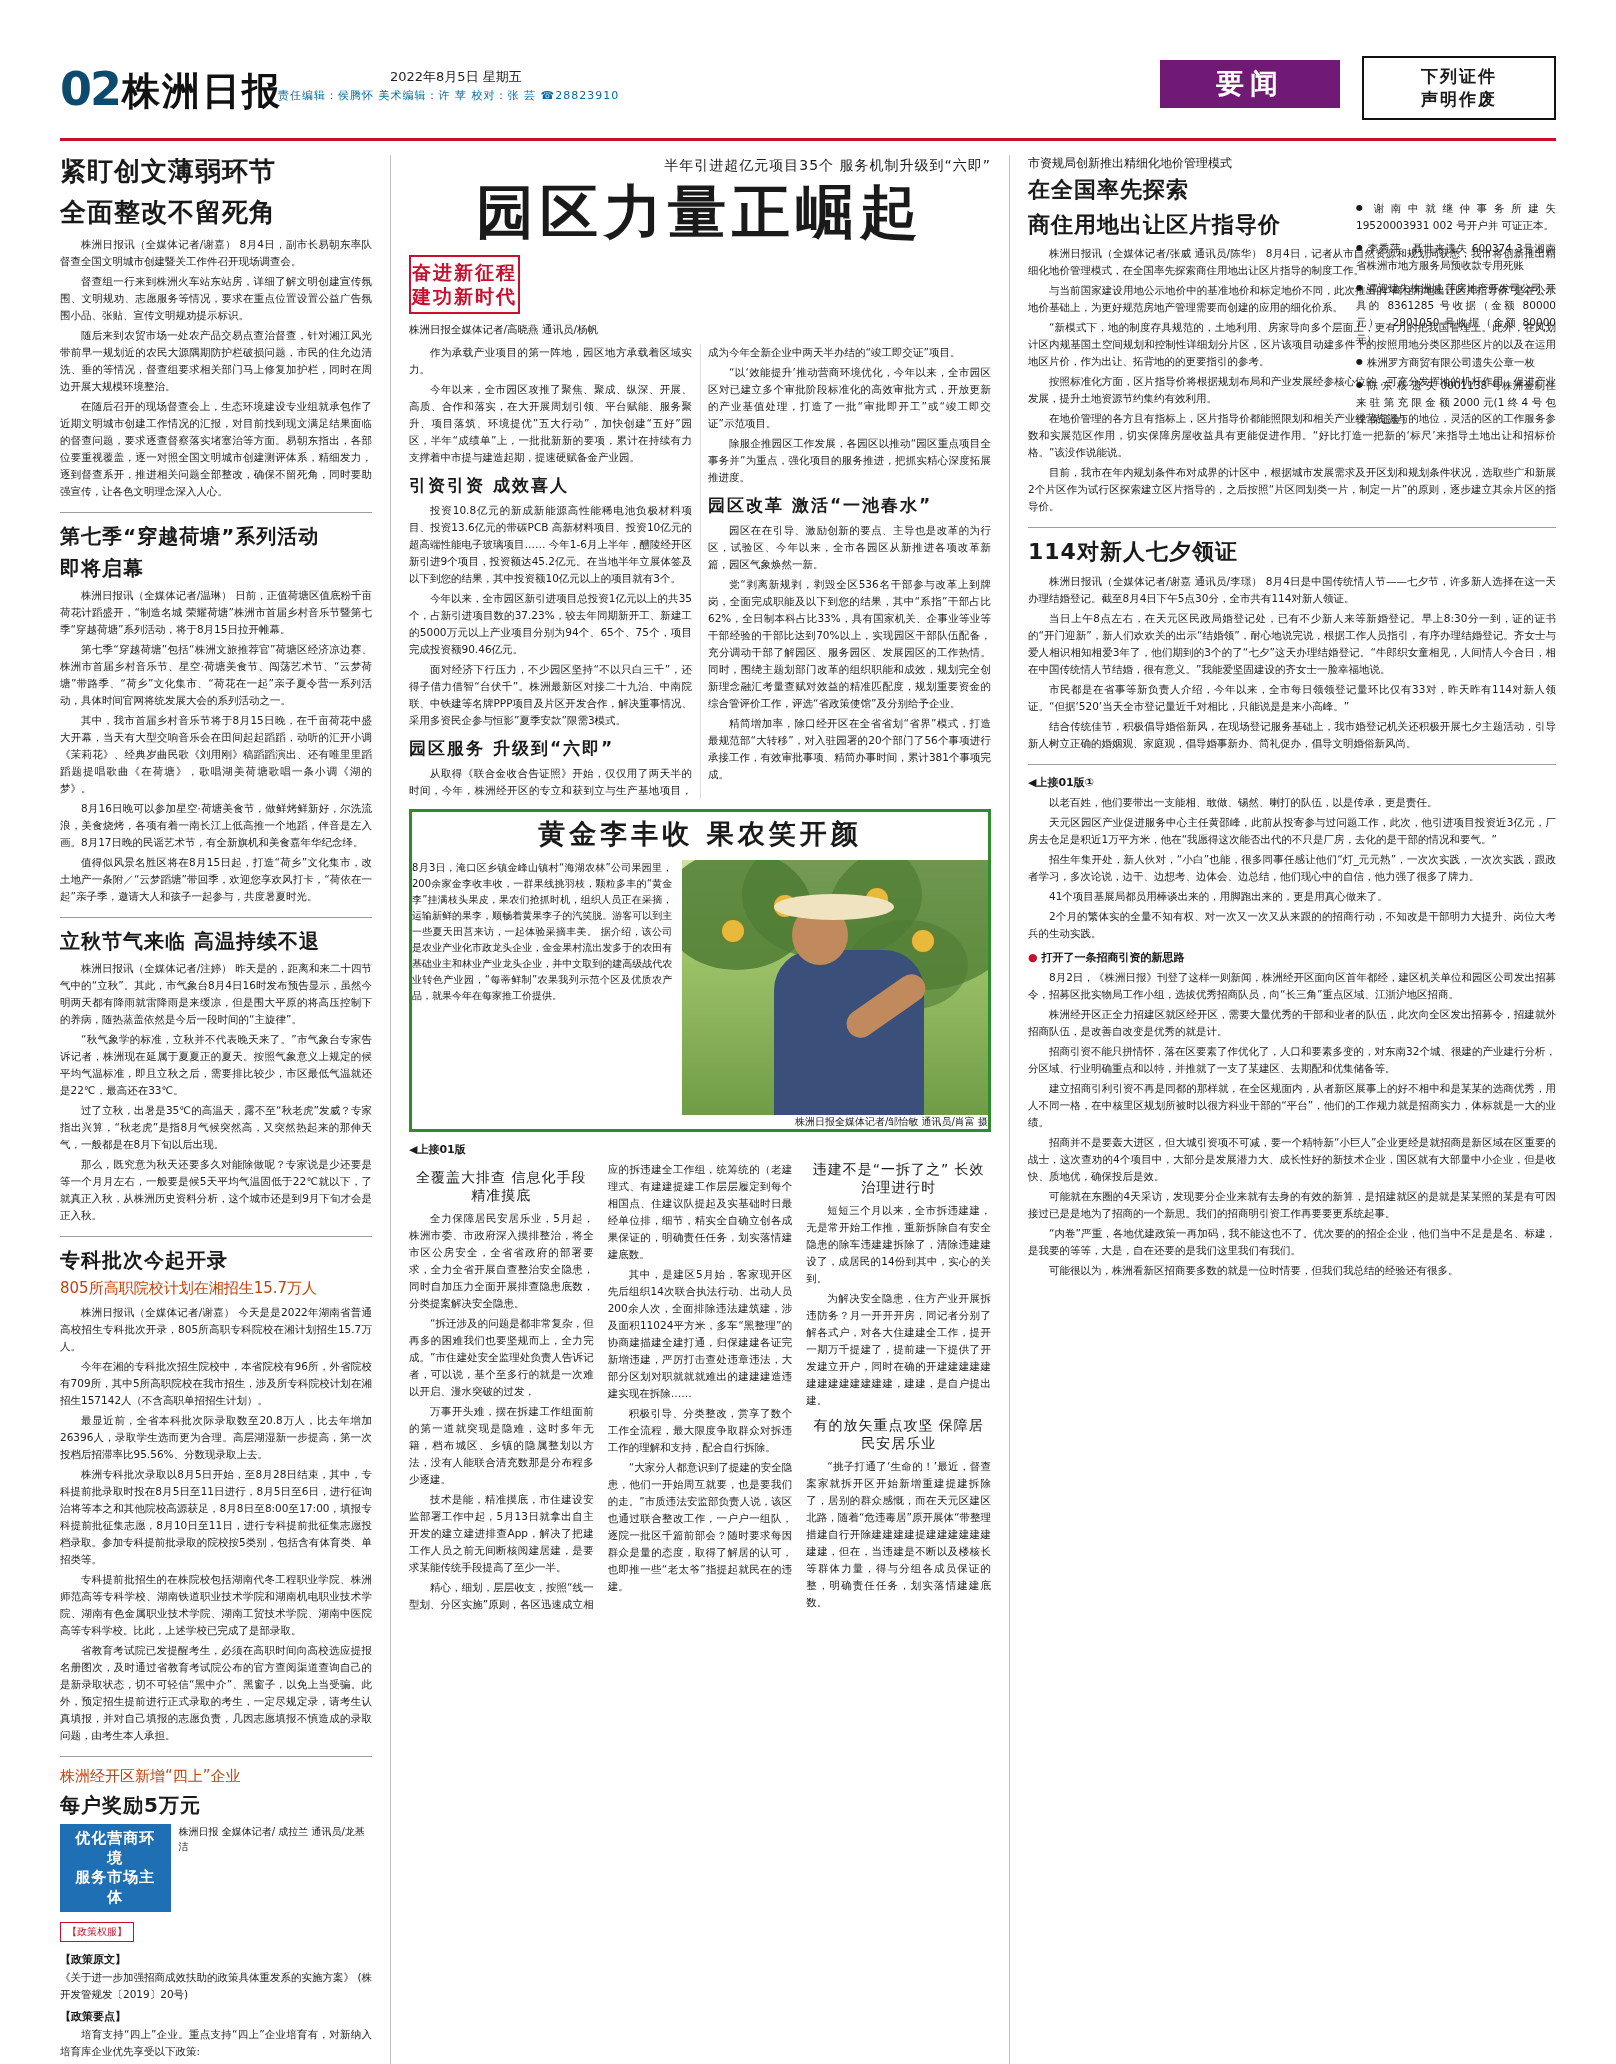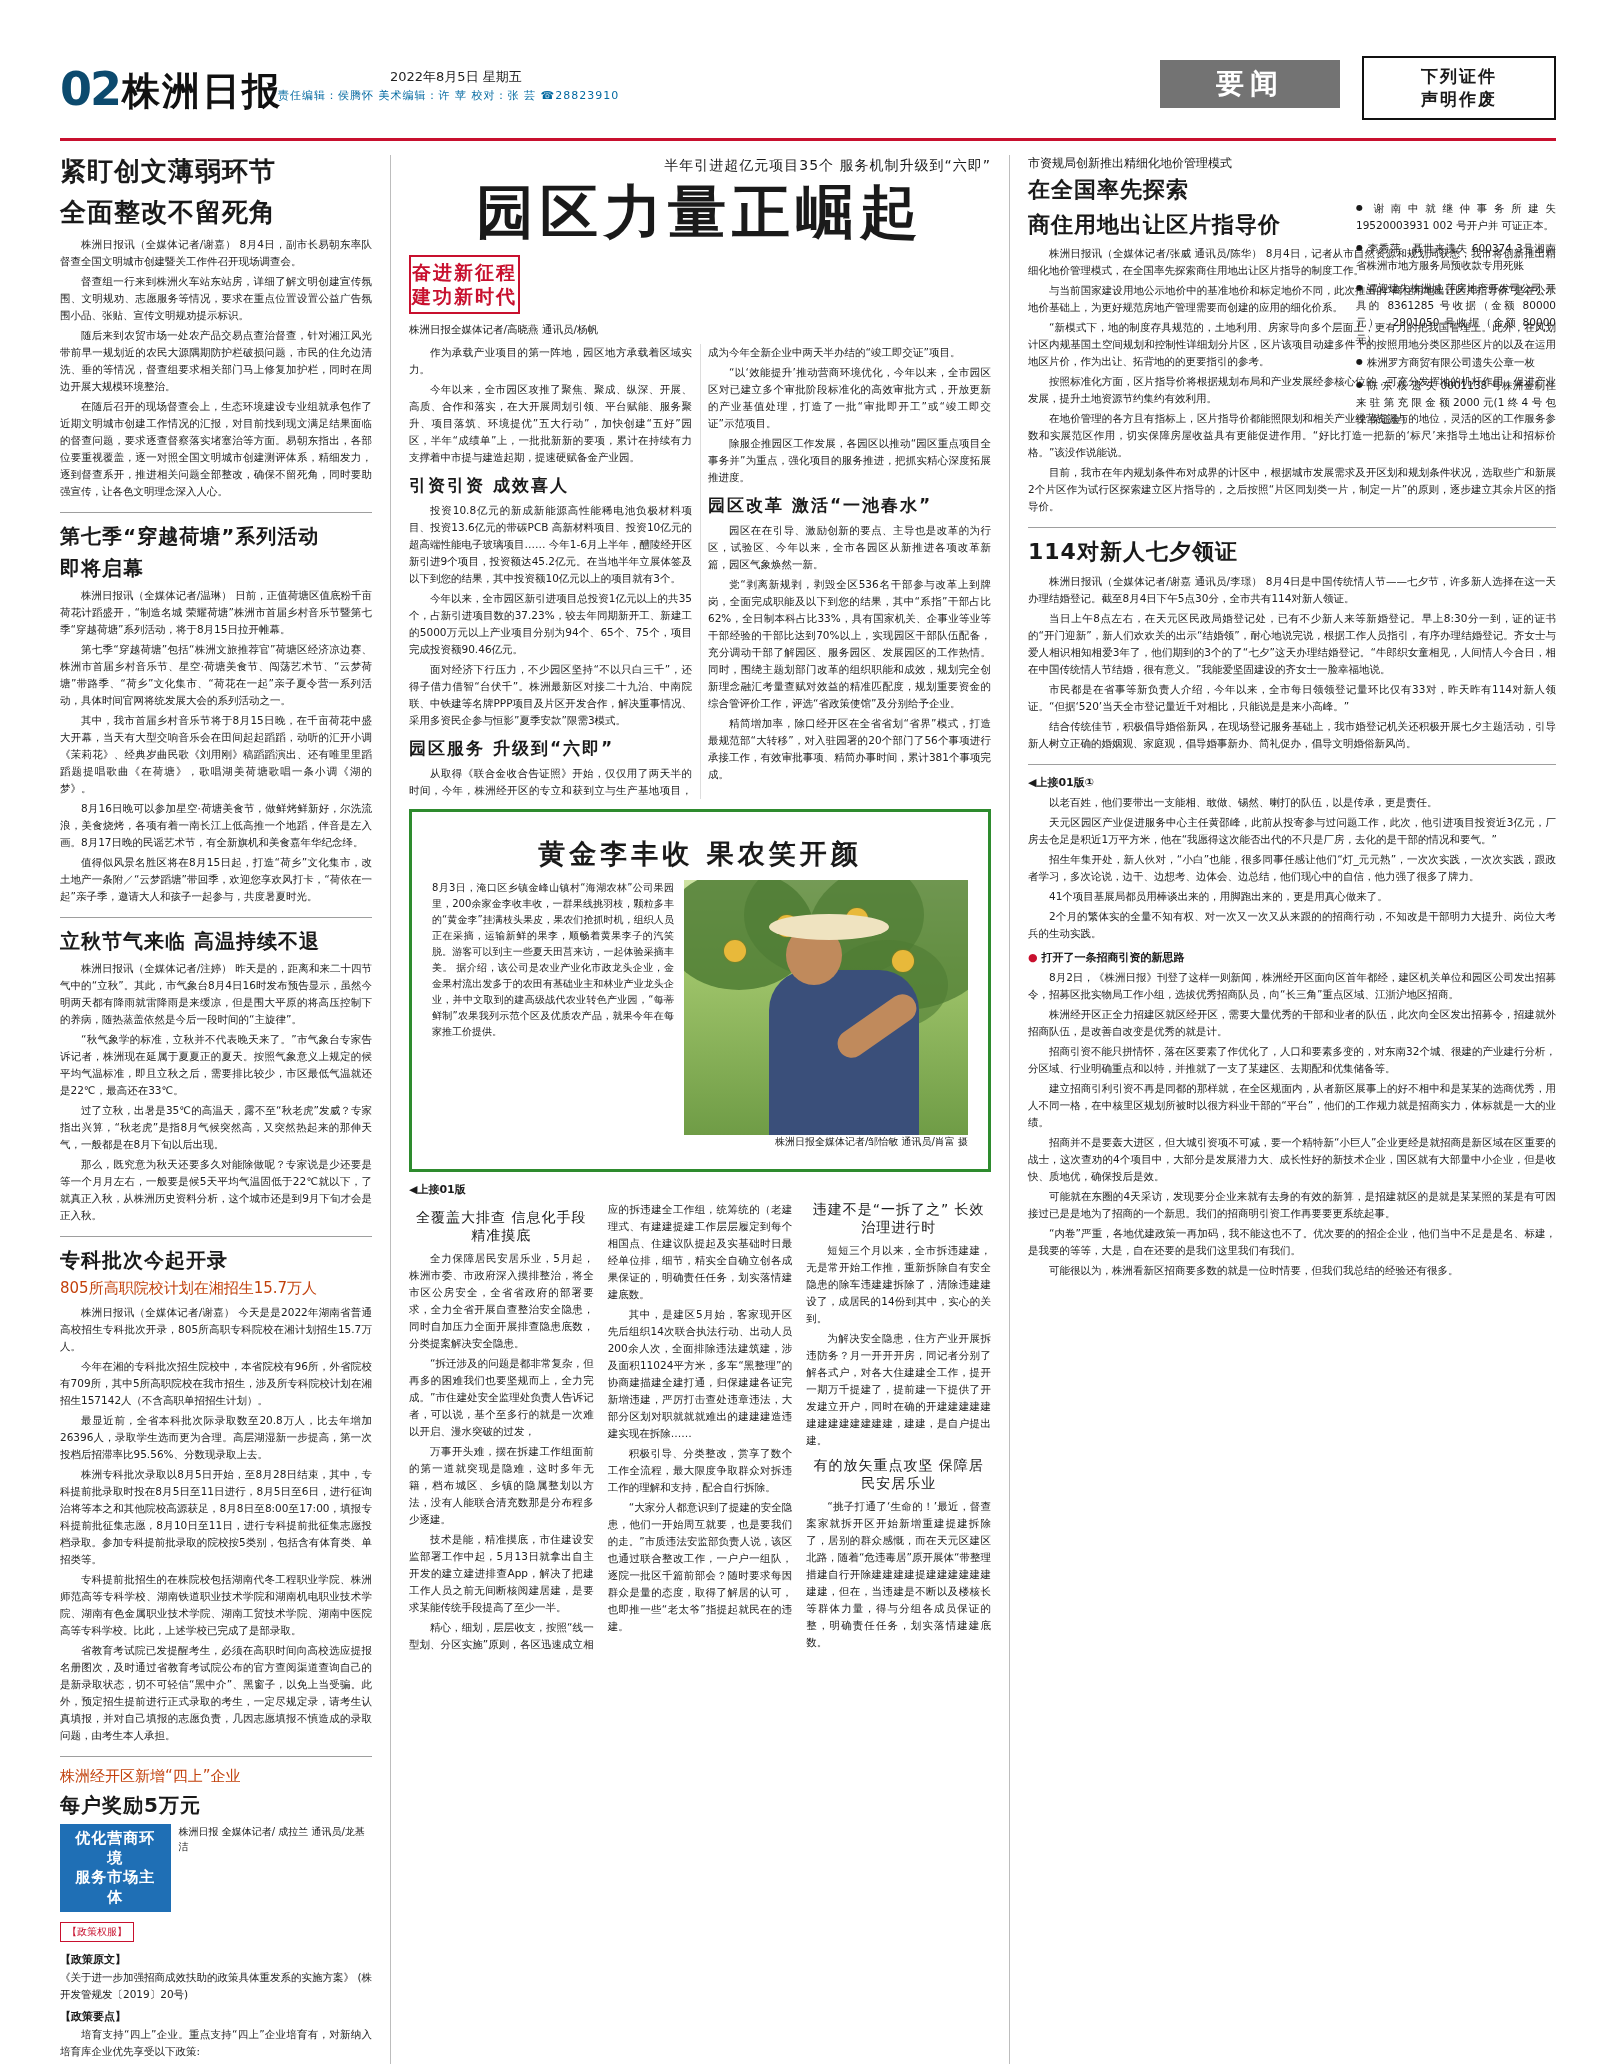--- a/index.html
+++ b/index.html
@@ -5,21 +5,21 @@
   html,body{margin:0;padding:0;background:#ffffff;}
   body{width:1616px;height:2064px;font-family:"DejaVu Sans","Liberation Sans",sans-serif;color:#1a1a1a;}
   .page{position:relative;width:1616px;height:2064px;box-sizing:border-box;padding:0;}
 
   
   .masthead{position:relative;height:78px;margin:60px 60px 0 60px;border-bottom:3px solid #c8102e;}
   .pageno{position:absolute;left:0;top:2px;font-size:46px;font-weight:bold;color:#0c4a6e;letter-spacing:-2px;font-family:"DejaVu Sans",sans-serif;}
   .papername{position:absolute;left:62px;top:6px;font-size:38px;font-weight:bold;color:#111;letter-spacing:2px;}
   .m-date{position:absolute;left:330px;top:8px;font-size:13px;color:#222;}
   .m-line2{position:absolute;left:218px;top:28px;font-size:11px;color:#0369a1;letter-spacing:1px;}
-  .redband{position:absolute;right:216px;top:0;width:180px;height:48px;background:#737373;color:#fff;font-size:28px;font-weight:bold;letter-spacing:6px;display:flex;align-items:center;justify-content:center;}
+  .redband{position:absolute;right:216px;top:0;width:180px;height:48px;background:#701a75;color:#fff;font-size:28px;font-weight:bold;letter-spacing:6px;display:flex;align-items:center;justify-content:center;}
   .notice{position:absolute;right:0;top:-4px;width:190px;height:60px;border:2px solid #111;display:flex;flex-direction:column;align-items:center;justify-content:center;font-size:17px;font-weight:bold;line-height:1.35;letter-spacing:2px;}
 
   
   .content{position:relative;margin:14px 60px 0 60px;display:flex;gap:0;}
   .col{box-sizing:border-box;}
   .col-a{width:330px;padding-right:18px;}
   .col-b{width:620px;padding:0 18px;border-left:1px solid #bdbdbd;border-right:1px solid #bdbdbd;}
   .col-c{width:546px;padding-left:18px;}
 
   h1.hl{font-size:26px;line-height:1.25;font-weight:bold;margin:0 0 8px 0;letter-spacing:1px;}
@@ -34,21 +34,21 @@
   
   .lead-kicker{font-size:14px;text-align:right;margin:2px 0 6px 0;letter-spacing:1px;}
   .lead-title{font-size:58px;font-weight:bold;text-align:center;letter-spacing:6px;margin:2px 0 10px 0;line-height:1.1;}
   .logo-badge{display:inline-block;border:2px solid #c8102e;color:#c8102e;font-weight:bold;font-size:19px;line-height:1.25;padding:4px 1px;letter-spacing:2px;text-align:center;}
   .logo-wrap{margin:0 0 8px 0;}
   .lead-by{font-size:10.5px;line-height:1.5;margin:0 0 6px 0;}
 
   .secth{font-size:17px;font-weight:bold;letter-spacing:2px;margin:8px 0 5px 0;}
 
   
-  .photobox{border:3px solid #2e8b2e;margin:10px 0 10px 0;padding:20px;}
+  .photobox{border:3px solid #2e8b2e;margin:10px 0 10px 0;padding:0;}
   .photobox .ptitle{font-size:27px;font-weight:bold;letter-spacing:4px;text-align:center;margin:4px 0 8px 0;}
   .photobox .prow{display:flex;gap:10px;}
   .photobox .pcap{width:46%;font-size:10px;line-height:1.6;text-align:justify;}
   .photo{width:54%;height:255px;position:relative;overflow:hidden;background:linear-gradient(180deg,#cfe3a4 0%,#9fc46a 35%,#6f9c46 100%);}
   .photo .leaf{position:absolute;border-radius:50%;background:#4f7c34;opacity:.85;}
   .photo .fruit{position:absolute;width:22px;height:22px;border-radius:50%;background:#e8b93a;box-shadow:0 0 2px #9a7a17;}
   .photo .person{position:absolute;left:30%;bottom:0;width:150px;height:165px;background:#3a4f7a;border-radius:40px 40px 0 0;}
   .photo .head{position:absolute;left:36%;bottom:150px;width:56px;height:60px;border-radius:50%;background:#c08a5c;}
   .photo .hat{position:absolute;left:30%;bottom:195px;width:120px;height:26px;border-radius:50%;background:#efe3c0;}
   .photo .arm{position:absolute;left:52%;bottom:95px;width:90px;height:28px;background:#c08a5c;transform:rotate(-35deg);border-radius:14px;}

